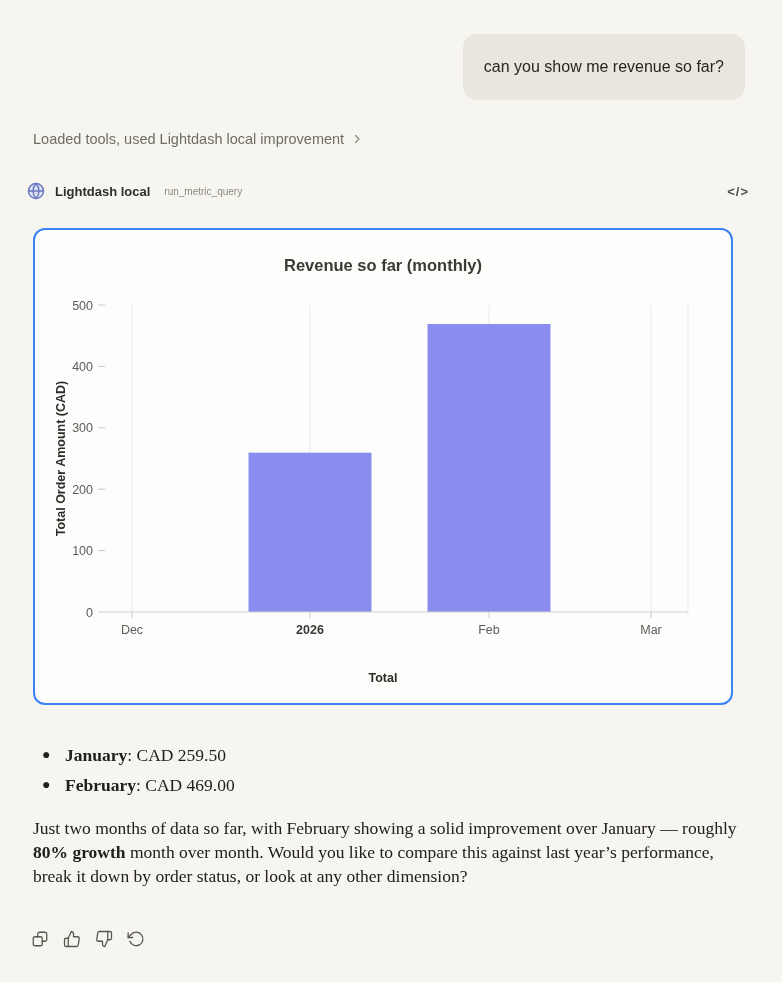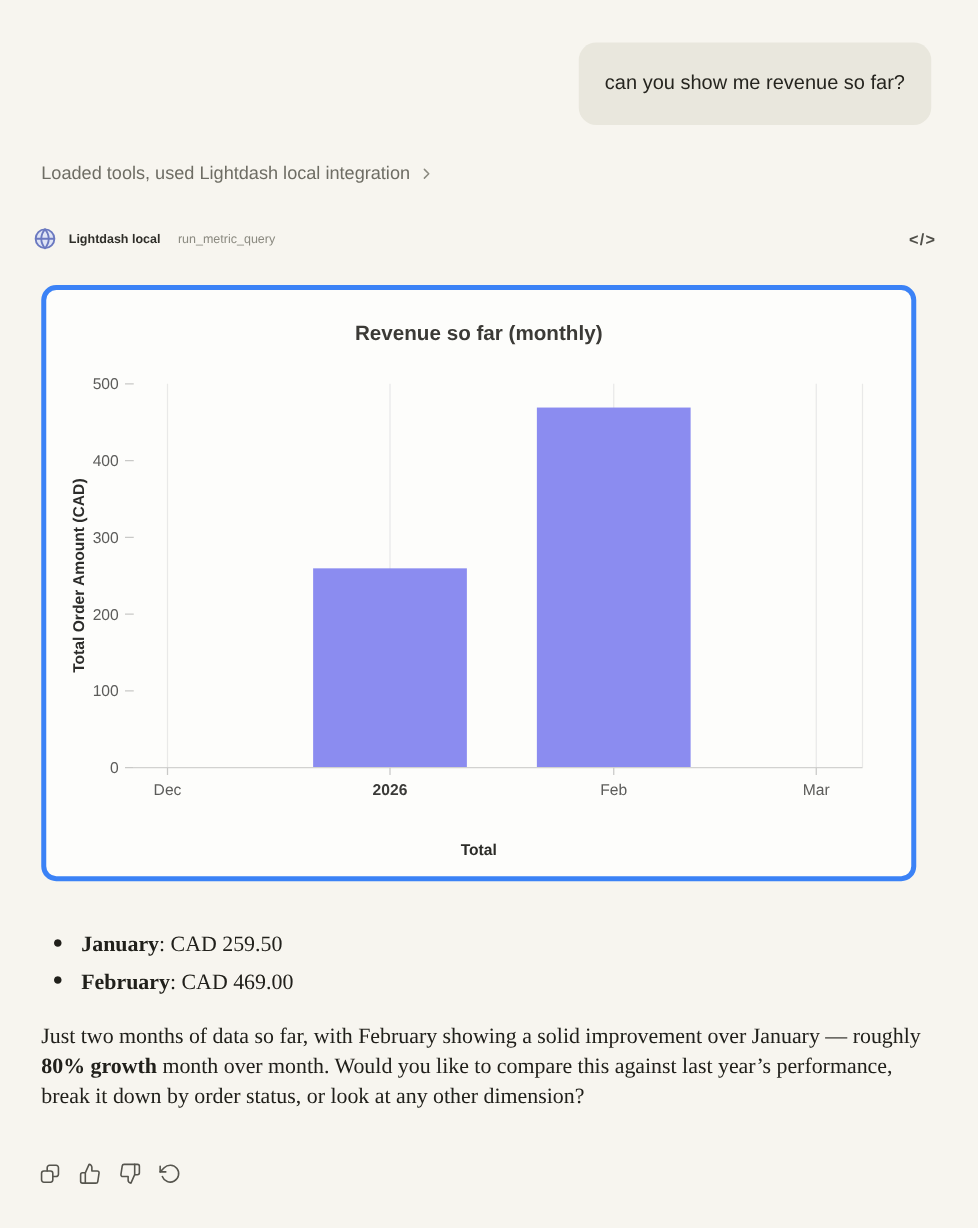--- a/index.html
+++ b/index.html
@@ -26,28 +26,28 @@
     color:#6e6d64; font-size:14.5px; cursor:pointer;
   }
   .tools-row svg { display:block; }
 
   
   .tool-row {
     position:absolute; top:182px; left:27px; right:33px;
     display:flex; align-items:center;
   }
   .tool-row .globe { width:18px; height:18px; margin-right:10px; }
-  .tool-provider { color:#2f2e29; font-size:10px; font-weight:600; margin-right:14px; }
+  .tool-provider { color:#2f2e29; font-size:13px; font-weight:600; margin-right:14px; }
   .tool-name { color:#8b8a80; font-size:10px; }
   .tool-code { margin-left:auto; color:#504f49; font-size:13px; font-weight:600; letter-spacing:1px; cursor:pointer; }
 
   
   .card {
     position:absolute; left:33px; top:228px; width:700px; height:477px;
-    background:#fdfdfb; border:4px solid #3b82f6; border-radius:12px;
+    background:#fdfdfb; border:2px solid #3b82f6; border-radius:12px;
   }
   .card-title {
     position:absolute; top:26px; left:0; width:100%;
     text-align:center; font-size:16.5px; font-weight:700; color:#3b3a36;
   }
   .chart-wrap { position:absolute; top:50px; left:0; width:698px; height:360px; }
   .chart-wrap svg { position:absolute; top:0; left:0; }
   .month-label {
     position:absolute; top:441px; left:0; width:100%;
     text-align:center; font-size:12.5px; font-weight:700; color:#2b2b27;
@@ -80,21 +80,21 @@
   }
   .action-btn { width:18px; height:18px; cursor:pointer; color:#56554e; }
   .action-btn svg { display:block; width:18px; height:18px; }
 </style>
 </head>
 <body>
 
 <div class="bubble">can you show me revenue so far?</div>
 
 <div class="tools-row">
-  <span>Loaded tools, used Lightdash local integration</span>
+  <span>Loaded tools, used Lightdash local improvement</span>
   <span>
     <svg width="12" height="12" viewBox="0 0 24 24" fill="none" stroke="#8a897f" stroke-width="2.4" stroke-linecap="round" stroke-linejoin="round">
         <polyline points="9 5 16 12 9 19"></polyline>
       </svg>
   </span>
 </div>
 
 <div class="tool-row">
   <svg class="globe" viewBox="0 0 24 24" fill="#dfe4f5" stroke="#6b79c0" stroke-width="2">
     <circle cx="12" cy="12" r="10"></circle>

